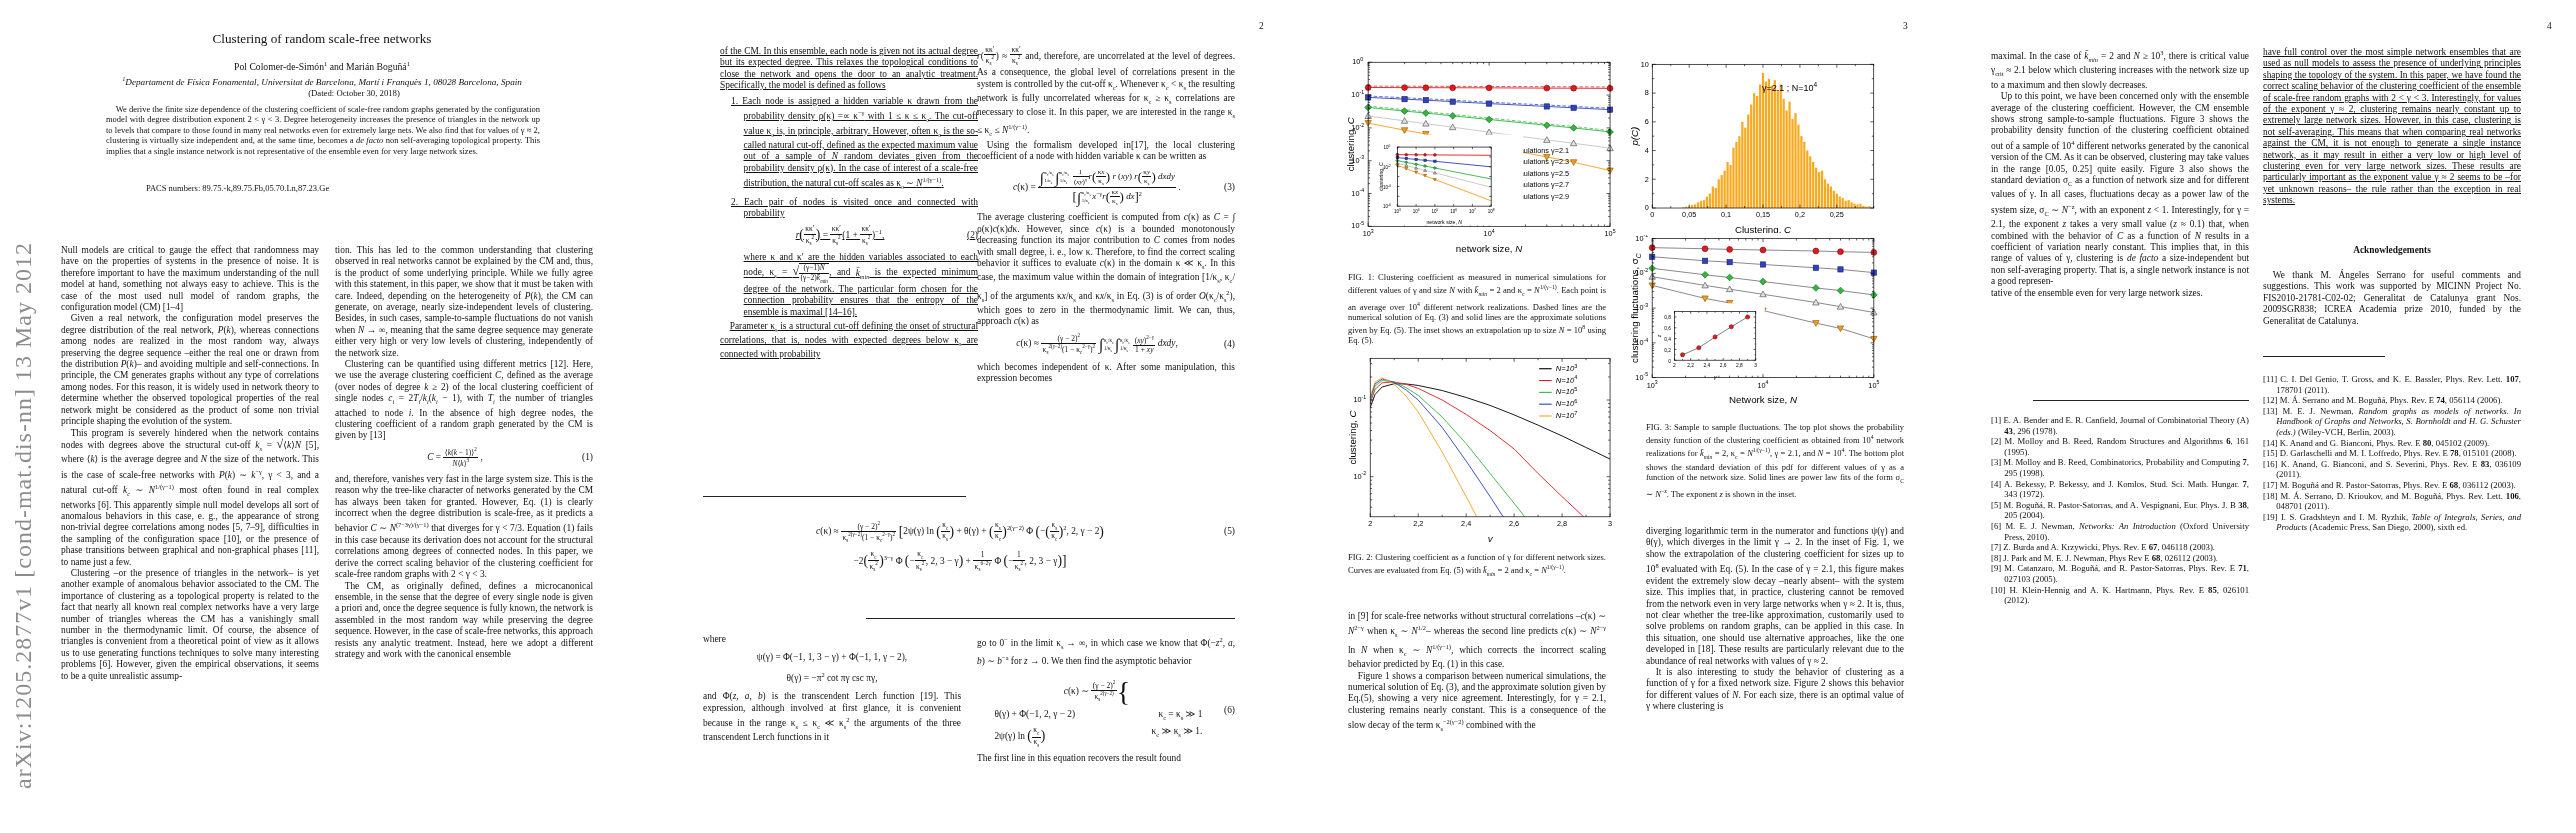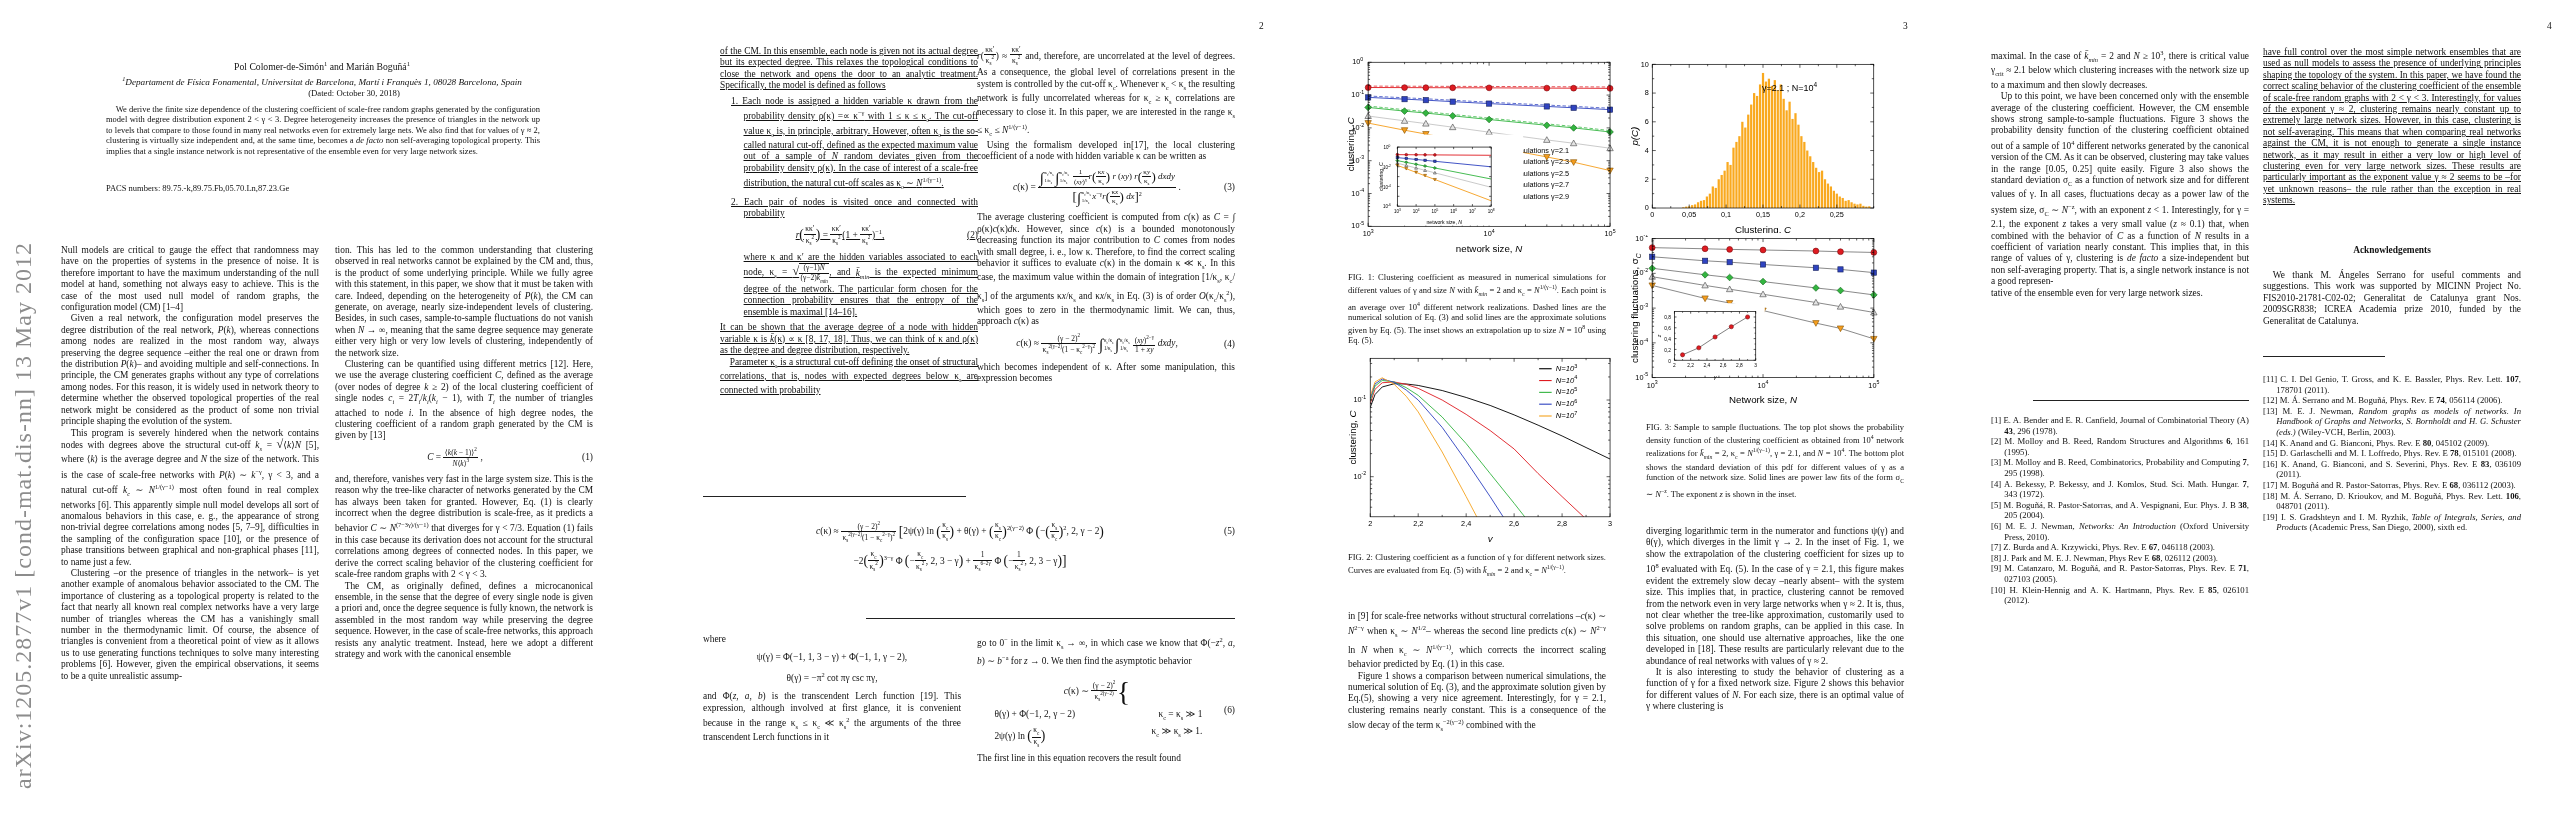--- a/index.html
+++ b/index.html
@@ -11,21 +11,21 @@
   .watermark{position:absolute;left:9.7px;top:789px;transform:rotate(-90deg);transform-origin:left top;
              white-space:nowrap;font-size:24px;letter-spacing:1px;color:#8c8c8c;
              font-family:"Liberation Serif",serif;}
   .pagenum{position:absolute;top:21px;font-size:9.4px;}
   .title{width:100%;text-align:center;font-size:13.2px;}
   .authors{width:100%;text-align:center;font-size:9.7px;}
   .affil{width:100%;text-align:center;font-size:9.2px;font-style:italic;}
   .dateline{width:100%;text-align:center;font-size:8.7px;}
   .abstract{font-size:8.5px;line-height:10.4px;text-align:justify;}
   .abstract .ind{display:inline-block;width:9.7px;}
-  .pacs{font-size:8.5px;}
+  .pacs{font-size:8.5px;margin-left:40px;}
   .col{font-size:9.4px;line-height:11.4px;text-align:justify;}
   .col p{margin:0;text-indent:9.7px;}
   .col p.ni{text-indent:0;}
   .litem{margin:4.2px 0 4.2px 11px;padding-left:12.5px;text-indent:-12.5px;}
   .licont{margin:2.8px 0 2.8px 23.6px;text-indent:0;}
   .eq{display:flex;align-items:center;margin:5.6px 0;line-height:1.25;}
   .eq .body{flex:1;text-align:center;}
   .eq .num{width:18px;text-align:right;}
   .fr{display:inline-block;vertical-align:middle;text-align:center;font-size:0.8em;line-height:1.12;}
   .fr .nu{display:block;padding:0 1.4px;}
@@ -46,20 +46,21 @@
   .ackhead{width:258px;text-align:center;font-size:9.4px;font-weight:bold;}
   sup,sub{font-size:0.68em;}
   svg text{font-family:"Liberation Sans",sans-serif;}
 </style>
 </head>
 <body>
 
 <div class="watermark">arXiv:1205.2877v1  [cond-mat.dis-nn]  13 May 2012</div>
 
 <div class="page" id="pg1">
+  <div class="abs title" style="top:31px;">Clustering of random scale-free networks</div>
   <div class="abs authors" style="top:60px;">Pol Colomer-de-Simón<sup>1</sup> and Marián Boguñá<sup>1</sup></div>
   <div class="abs affil" style="top:75px;"><sup>1</sup>Departament de Física Fonamental, Universitat de Barcelona, Martí i Franquès 1, 08028 Barcelona, Spain</div>
   <div class="abs dateline" style="top:88px;padding-left:32px;">(Dated: October 30, 2018)</div>
   <div class="abs abstract" style="left:106px;top:104px;width:434px;"><span class="ind"></span>We derive the finite size dependence of the clustering coefficient of scale-free random graphs generated by the configuration model with degree distribution exponent 2 &lt; γ &lt; 3. Degree heterogeneity increases the presence of triangles in the network up to levels that compare to those found in many real networks even for extremely large nets. We also find that for values of γ ≈ 2, clustering is virtually size independent and, at the same time, becomes a <i>de facto</i> non self-averaging topological property. This implies that a single instance network is not representative of the ensemble even for very large network sizes.</div>
   <div class="abs pacs" style="left:106px;top:183px;">PACS numbers: 89.75.-k,89.75.Fb,05.70.Ln,87.23.Ge</div>
 
   <div class="abs col" style="left:61px;top:245px;width:258px;">
     <p class="ni">Null models are critical to gauge the effect that randomness may have on the properties of systems in the presence of noise.  It is therefore important to have the maximum understanding of the null model at hand, something not always easy to achieve. This is the case of the most used null model of random graphs, the configuration model (CM) [1–4]</p>
     <p>Given a real network, the configuration model preserves the degree distribution of the real network, <i>P</i>(<i>k</i>), whereas connections among nodes are realized in the most random way, always preserving the degree sequence –either the real one or drawn from the distribution <i>P</i>(<i>k</i>)– and avoiding multiple and self-connections. In principle, the CM generates graphs without any type of correlations among nodes. For this reason, it is widely used in network theory to determine whether the observed topological properties of the real network might be considered as the product of some non trivial principle shaping the evolution of the system.</p>
     <p>This program is severely hindered when the network contains nodes with degrees above the structural cut-off <i>k<sub>s</sub></i> = <span class="sqrt">√</span>⟨<i>k</i>⟩<i>N</i> [5], where ⟨<i>k</i>⟩ is the average degree and <i>N</i> the size of the network.  This is the case of scale-free networks with <i>P</i>(<i>k</i>) ∼ <i>k</i><sup>−γ</sup>, γ &lt; 3, and a natural cut-off <i>k<sub>c</sub></i> ∼ <i>N</i><sup>1/(γ−1)</sup> most often found in real complex networks [6]. This apparently simple null model develops all sort of anomalous behaviors in this case, e. g., the appearance of strong non-trivial degree correlations among nodes [5, 7–9], difficulties in the sampling of the configuration space [10], or the presence of phase transitions between graphical and non-graphical phases [11], to name just a few.</p>
@@ -81,21 +82,20 @@
   <div class="pagenum" style="left:615px;">2</div>
   <div class="abs col" style="left:76px;top:46px;width:258px;text-decoration:underline;">
     <p class="ni">of the CM. In this ensemble, each node is given not its actual degree but its expected degree.  This relaxes the topological conditions to close the network and opens the door to an analytic treatment. Specifically, the model is defined as follows</p>
     <div class="litem">1. Each node is assigned a hidden variable κ drawn from the probability density ρ(κ) =∝ κ<sup>−γ</sup> with 1 ≤ κ ≤ κ<sub>c</sub>. The cut-off value κ<sub>c</sub> is, in principle, arbitrary.  However, often κ<sub>c</sub> is the so-called natural cut-off, defined as the expected maximum value out of a sample of <i>N</i> random deviates given from the probability density ρ(κ).  In the case of interest of a scale-free distribution, the natural cut-off scales as κ<sub>c</sub> ∼ <i>N</i><sup>1/(γ−1)</sup>.</div>
     <div class="litem">2. Each pair of nodes is visited once and connected with probability</div>
     <div class="eq">
       <span class="body"><i>r</i><span class="big">(</span><span class="fr"><span class="nu">κκ′</span><span class="de">κ<sub>s</sub><sup>2</sup></span></span><span class="big">)</span> = <span class="fr"><span class="nu">κκ′</span><span class="de">κ<sub>s</sub><sup>2</sup></span></span>(1 + <span class="fr"><span class="nu">κκ′</span><span class="de">κ<sub>s</sub><sup>2</sup></span></span>)<sup>−1</sup>,</span>
       <span class="num">(2)</span>
     </div>
     <div class="licont">where κ and κ′ are the hidden variables associated to each node, κ<sub>s</sub> = <span class="sqrt">√</span><span class="fr" style="border-top:0.7px solid #111"><span class="nu">(γ−1)<i>N</i></span><span class="de">(γ−2)<i>k̄<sub>min</sub></i></span></span>, and <i>k̄<sub>min</sub></i> is the expected minimum degree of the network.  The particular form chosen for the connection probability ensures that the entropy of the ensemble is maximal [14–16].</div>
-    <p class="ni" style="margin-top:4.2px;">It can be shown that the average degree of a node with hidden variable κ is <i>k̄</i>(κ) ∝ κ [8, 17, 18].  Thus, we can think of κ and ρ(κ) as the degree and degree distribution, respectively.</p>
     <p>Parameter κ<sub>s</sub> is a structural cut-off defining the onset of structural correlations, that is, nodes with expected degrees below κ<sub>s</sub> are connected with probability</p>
   </div>
   <div class="abs col" style="left:333px;top:46px;width:258px;">
     <p class="ni"><i>r</i>(<span class="fr"><span class="nu">κκ′</span><span class="de">κ<sub>s</sub><sup>2</sup></span></span>) ≈ <span class="fr"><span class="nu">κκ′</span><span class="de">κ<sub>s</sub><sup>2</sup></span></span> and, therefore, are uncorrelated at the level of degrees.  As a consequence, the global level of correlations present in the system is controlled by the cut-off κ<sub>c</sub>.  Whenever κ<sub>c</sub> &lt; κ<sub>s</sub> the resulting network is fully uncorrelated whereas for κ<sub>c</sub> ≥ κ<sub>s</sub> correlations are necessary to close it.  In this paper, we are interested in the range κ<sub>s</sub> ≤ κ<sub>c</sub> ≤ <i>N</i><sup>1/(γ−1)</sup>.</p>
     <p>Using the formalism developed in[17], the local clustering coefficient of a node with hidden variable κ can be written as</p>
     <div class="eq">
       <span class="body"><i>c</i>(κ) = <span class="fr frbig"><span class="nu"><span class="intg">∫</span><span class="lims"><span class="t">κ<sub>c</sub>/κ<sub>s</sub></span><span class="b">1/κ<sub>s</sub></span></span><span class="intg">∫</span><span class="lims"><span class="t">κ<sub>c</sub>/κ<sub>s</sub></span><span class="b">1/κ<sub>s</sub></span></span> <span class="fr"><span class="nu">1</span><span class="de">(<i>xy</i>)<sup>γ</sup></span></span><i>r</i><span class="big">(</span><span class="fr"><span class="nu">κ<i>x</i></span><span class="de">κ<sub>s</sub></span></span><span class="big">)</span> <i>r</i> (<i>xy</i>) <i>r</i><span class="big">(</span><span class="fr"><span class="nu">κ<i>y</i></span><span class="de">κ<sub>s</sub></span></span><span class="big">)</span> <i>dxdy</i></span><span class="de"><span class="big">[</span><span class="intg">∫</span><span class="lims"><span class="t">κ<sub>c</sub>/κ<sub>s</sub></span><span class="b">1/κ<sub>s</sub></span></span><i>x</i><sup>−γ</sup><i>r</i><span class="big">(</span><span class="fr"><span class="nu">κ<i>x</i></span><span class="de">κ<sub>s</sub></span></span><span class="big">)</span> <i>dx</i><span class="big">]</span><sup>2</sup></span></span> .</span>
       <span class="num">(3)</span>
     </div>
     <p class="ni">The average clustering coefficient is computed from <i>c</i>(κ) as <i>C</i> = ∫ ρ(κ)<i>c</i>(κ)<i>d</i>κ. However, since <i>c</i>(κ) is a bounded monotonously decreasing function its major contribution to <i>C</i> comes from nodes with small degree, i.  e., low κ.  Therefore, to find the correct scaling behavior it suffices to evaluate <i>c</i>(κ) in the domain κ ≪ κ<sub>s</sub>.  In this case, the maximum value within the domain of integration [1/κ<sub>s</sub>, κ<sub>c</sub>/κ<sub>s</sub>] of the arguments κ<i>x</i>/κ<sub>s</sub> and κ<i>x</i>/κ<sub>s</sub> in Eq. (3) is of order <i>O</i>(κ<sub>c</sub>/κ<sub>s</sub><sup>2</sup>), which goes to zero in the thermodynamic limit. We can, thus, approach <i>c</i>(κ) as</p>

